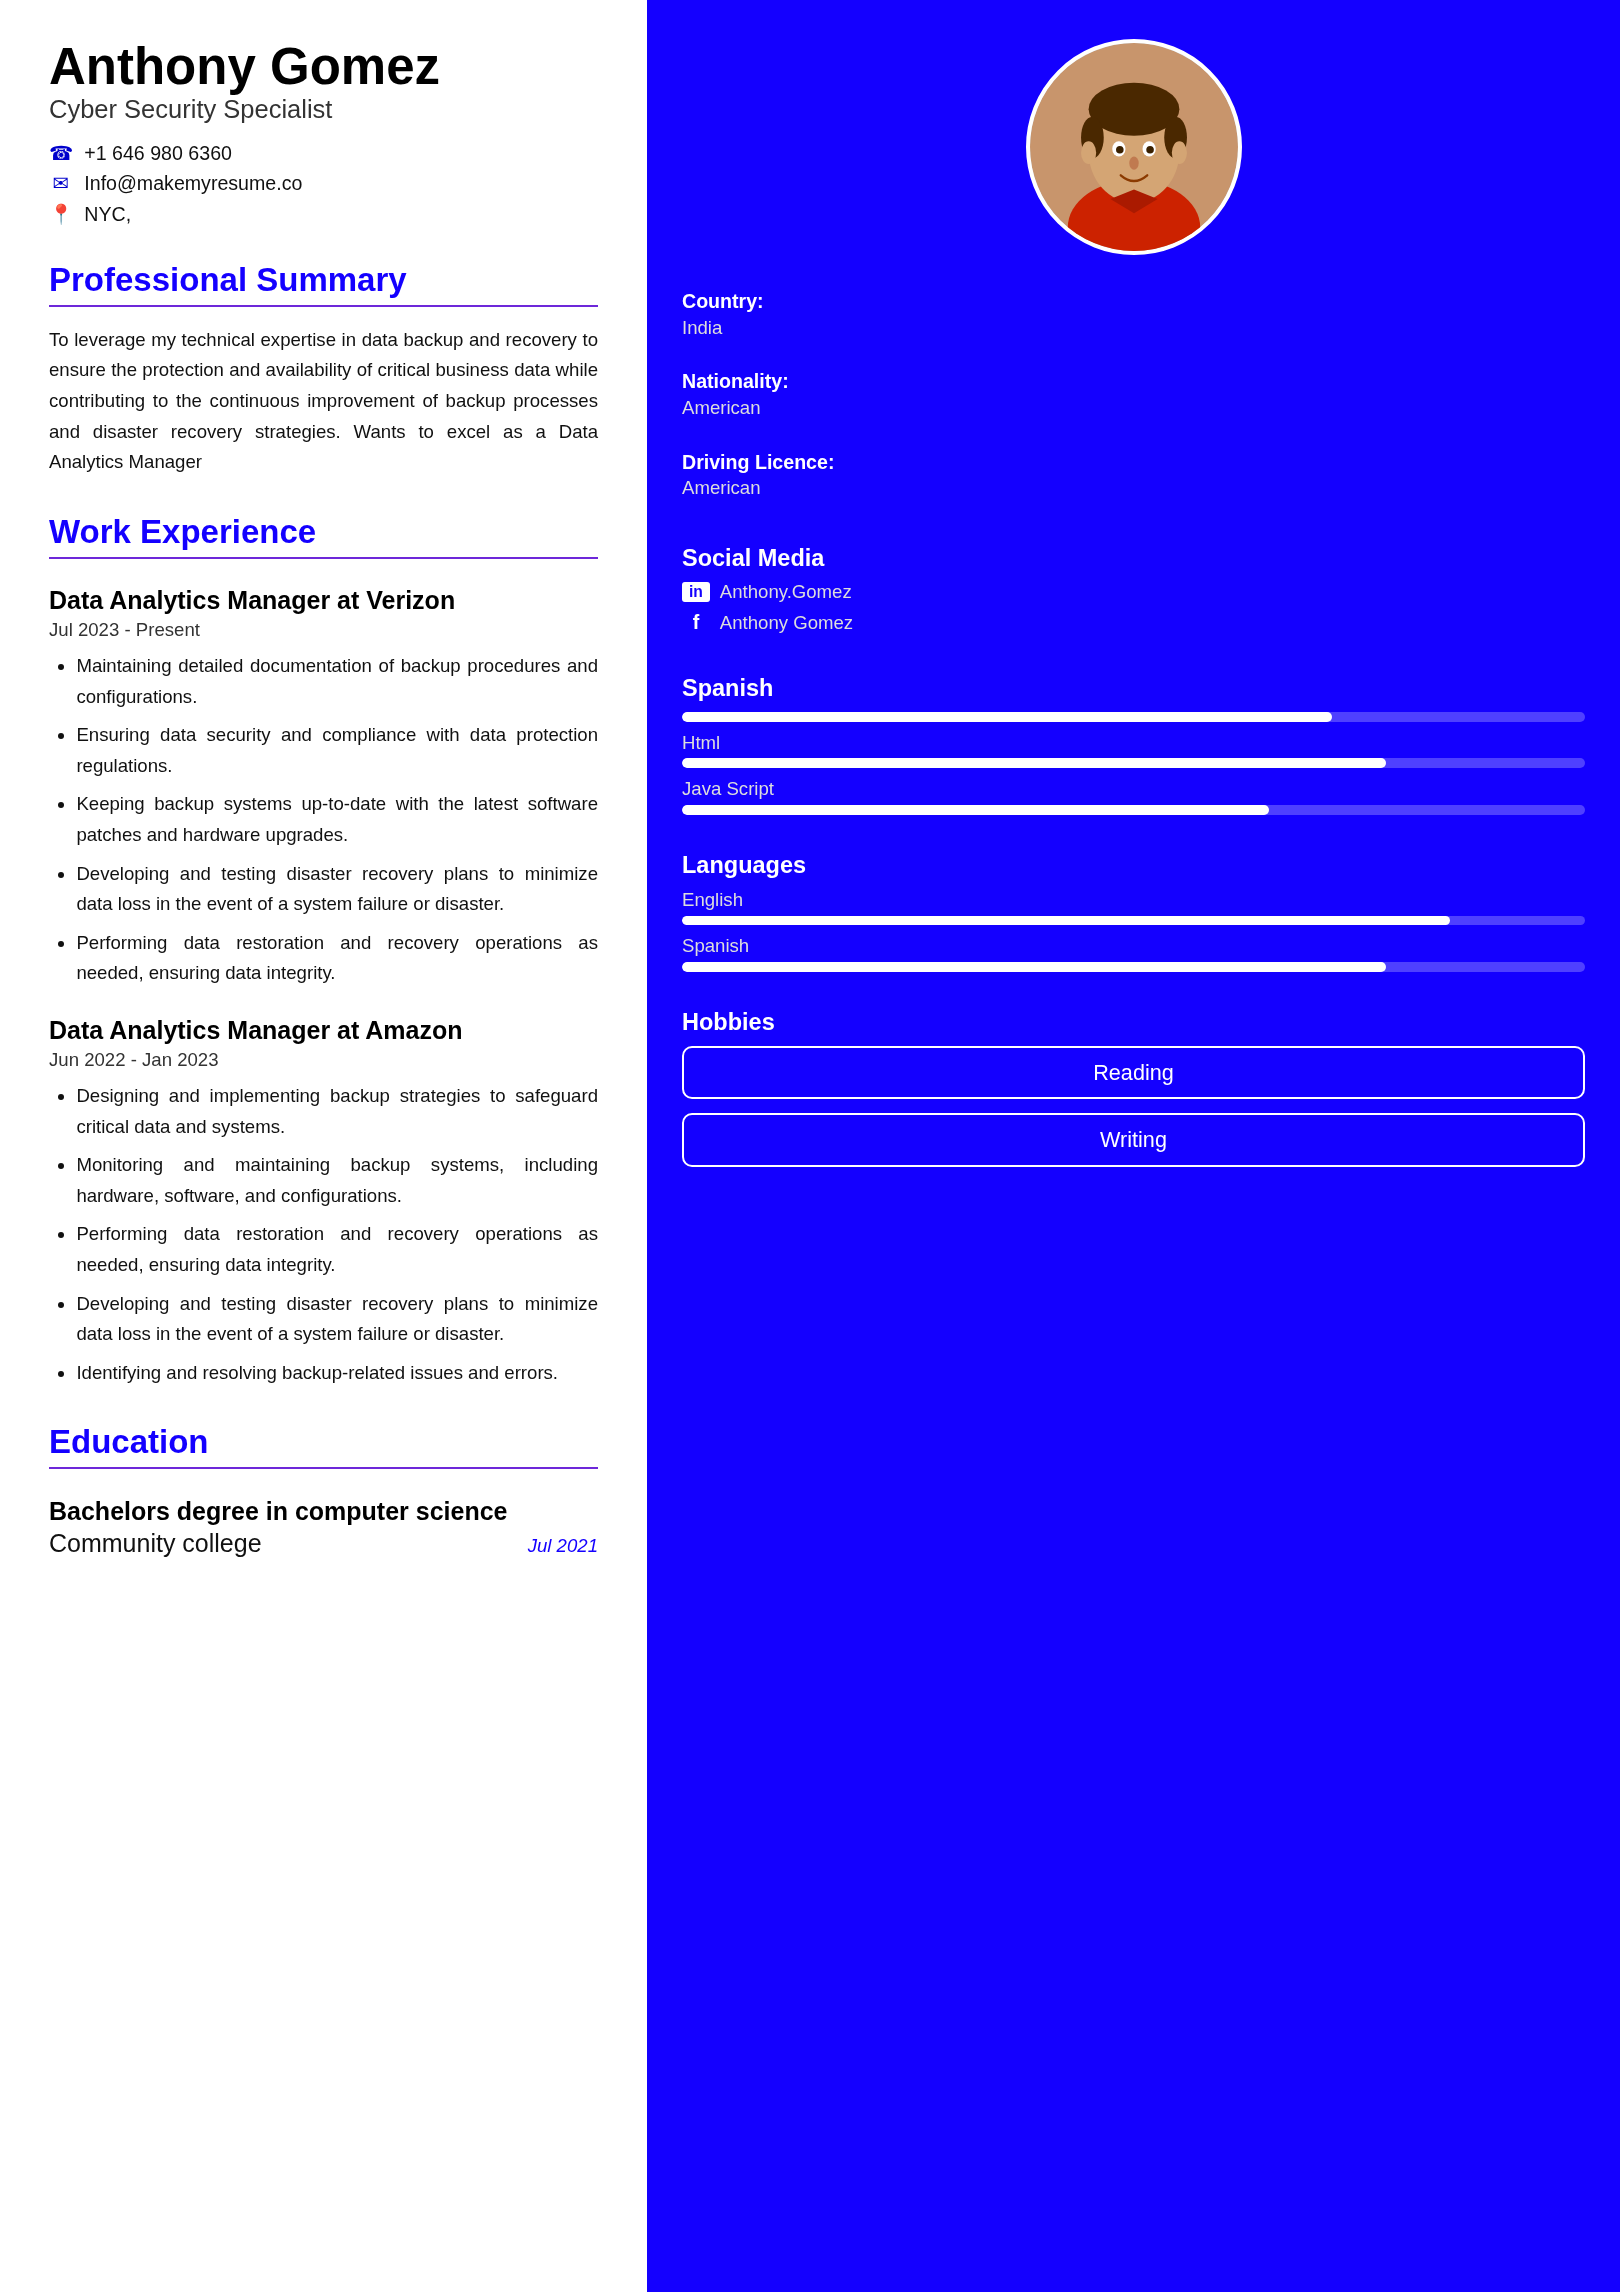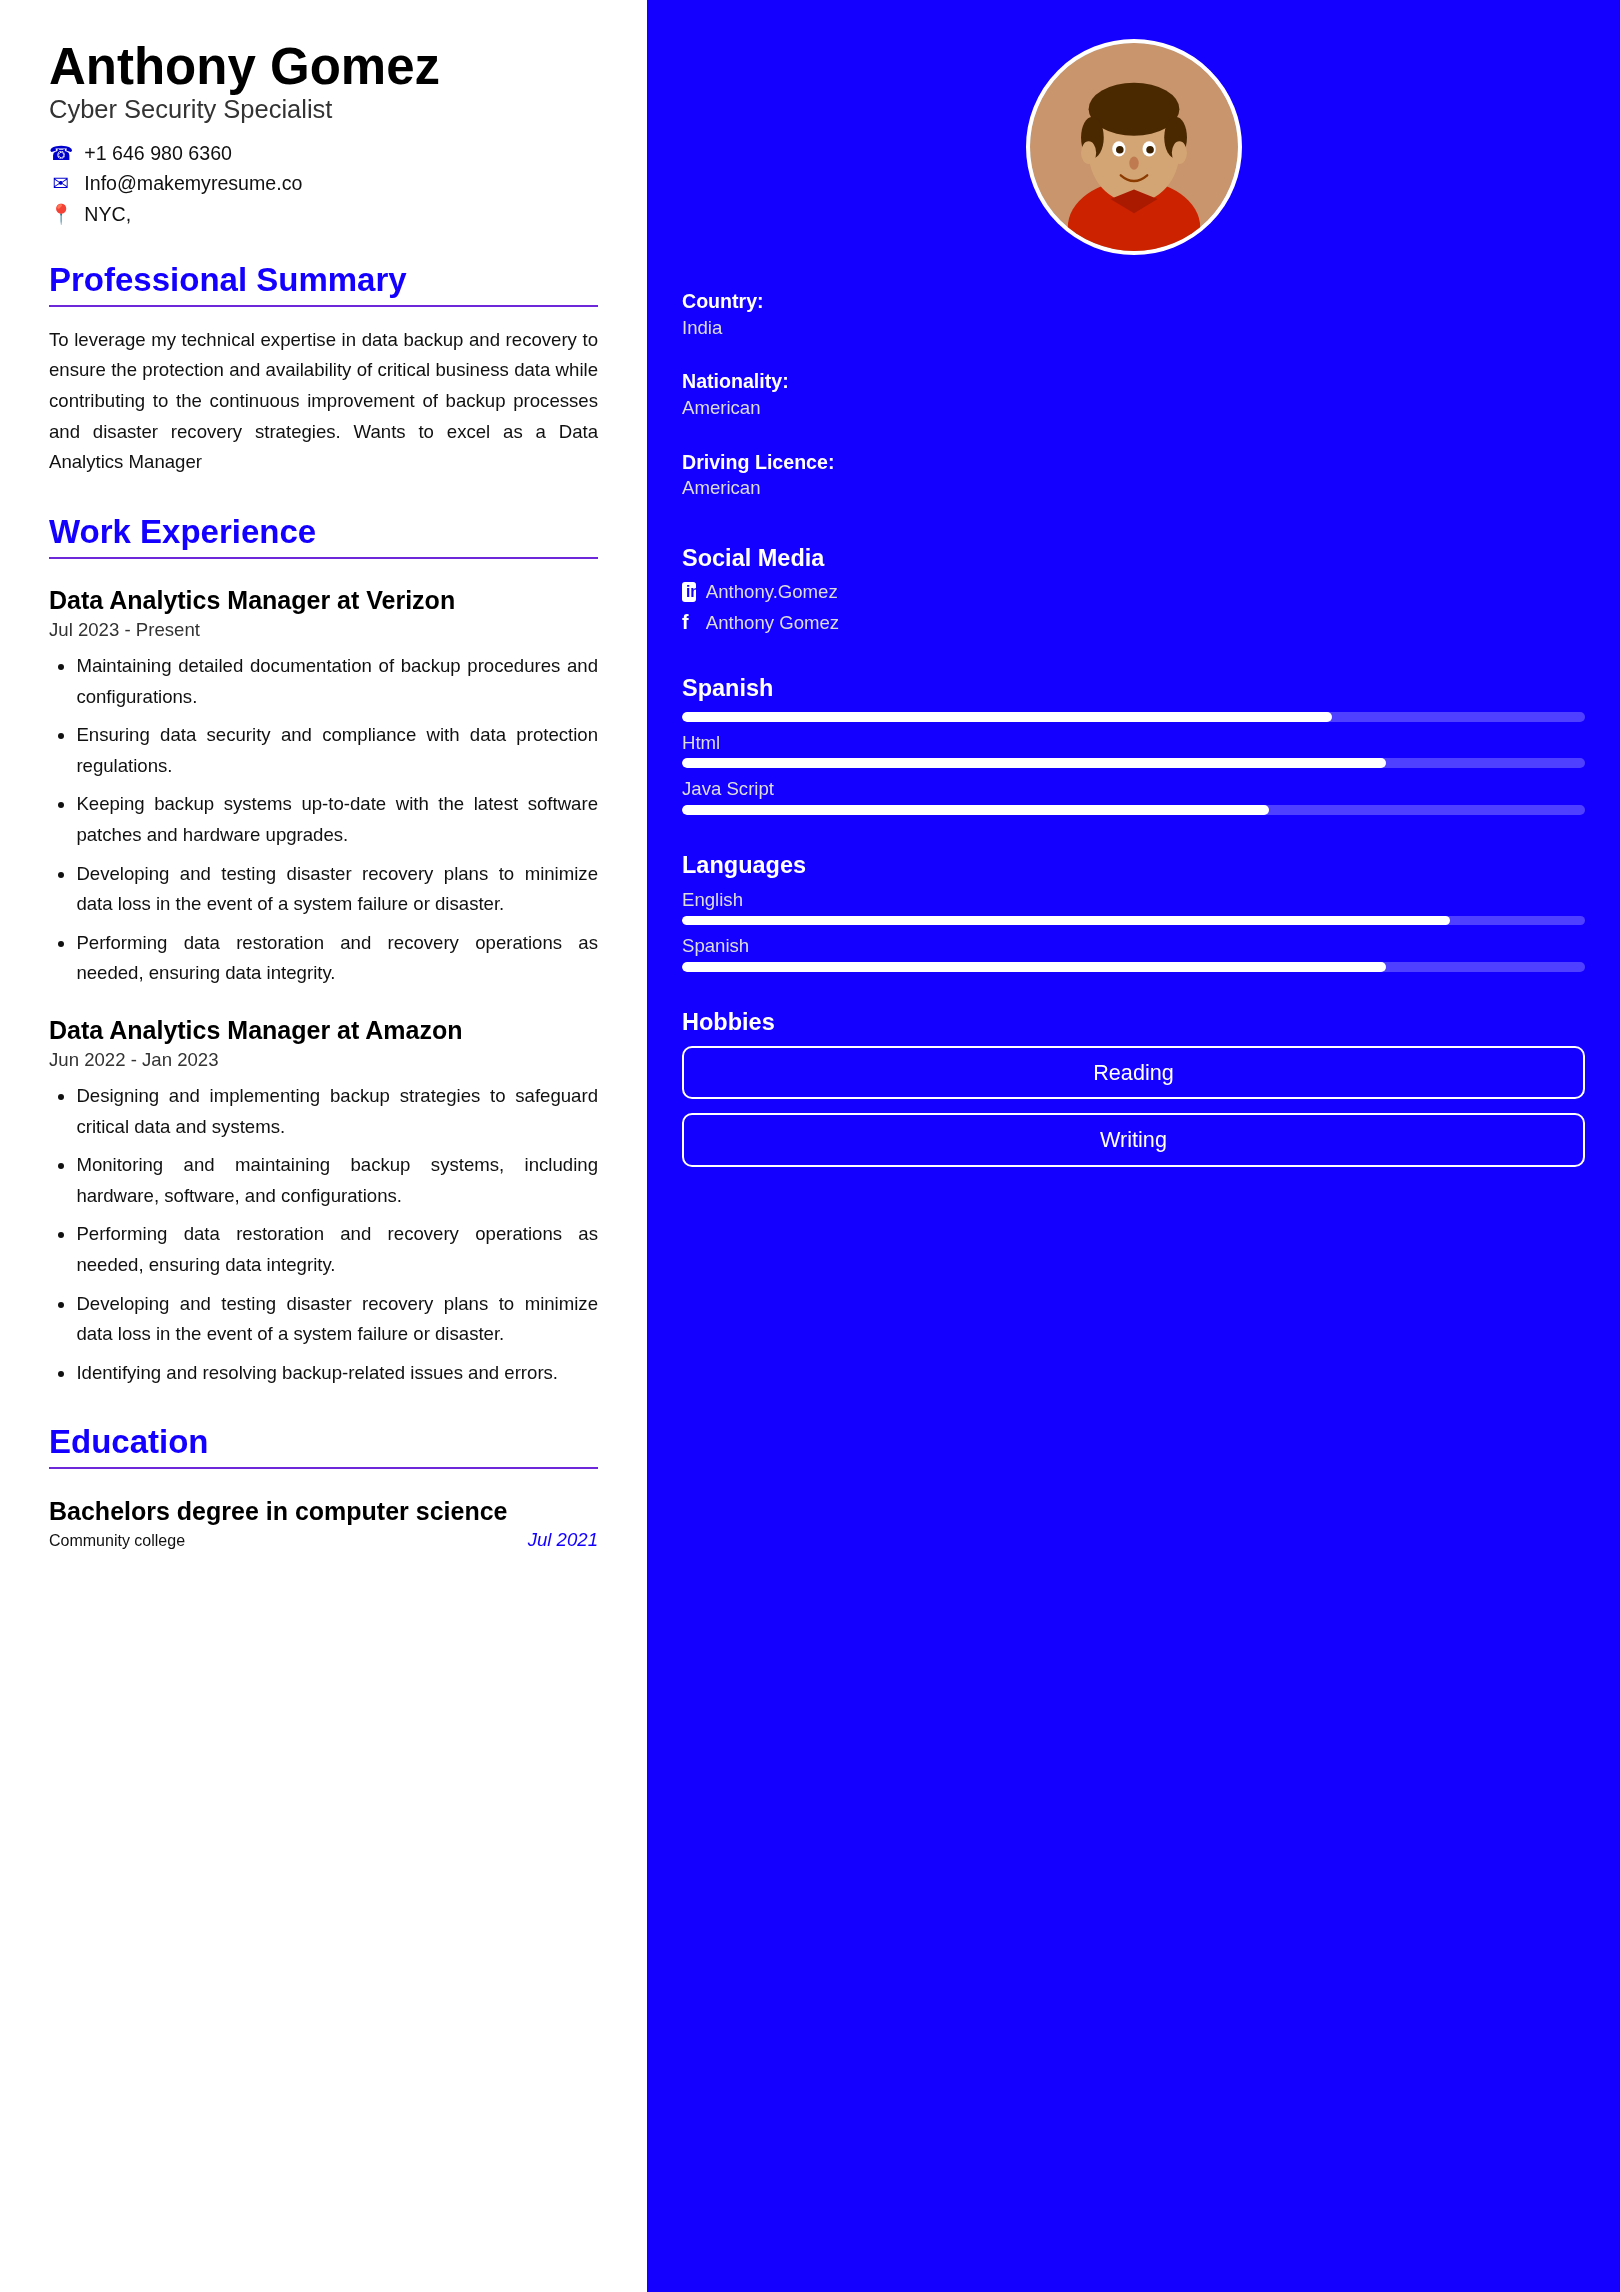--- a/index.html
+++ b/index.html
@@ -95,21 +95,21 @@
     }
 
     .edu-school-row {
       display: flex;
       justify-content: space-between;
       align-items: baseline;
       margin-top: 3.9px;
     }
 
     .edu-school {
-      font-size: 16px;
+      font-size: 25px;
       color: #111;
     }
 
     .edu-date {
       font-size: 18.6px;
       color: #1400ff;
       font-style: italic;
     }
 
     
@@ -165,22 +165,22 @@
       align-items: center;
       gap: 9.8px;
       font-size: 18.6px;
       color: #ddd;
       margin-bottom: 7.8px;
     }
 
     .social-icon {
       font-size: 17.6px;
       font-weight: 700;
-      width: 14px;
-      text-align: left;
+      width: 28px;
+      text-align: center;
     }
 
     .skill-name {
       font-size: 18.6px;
       color: #ddd;
       margin-bottom: 4.9px;
       margin-top: 9.8px;
     }
 
     .skill-bar-bg {

